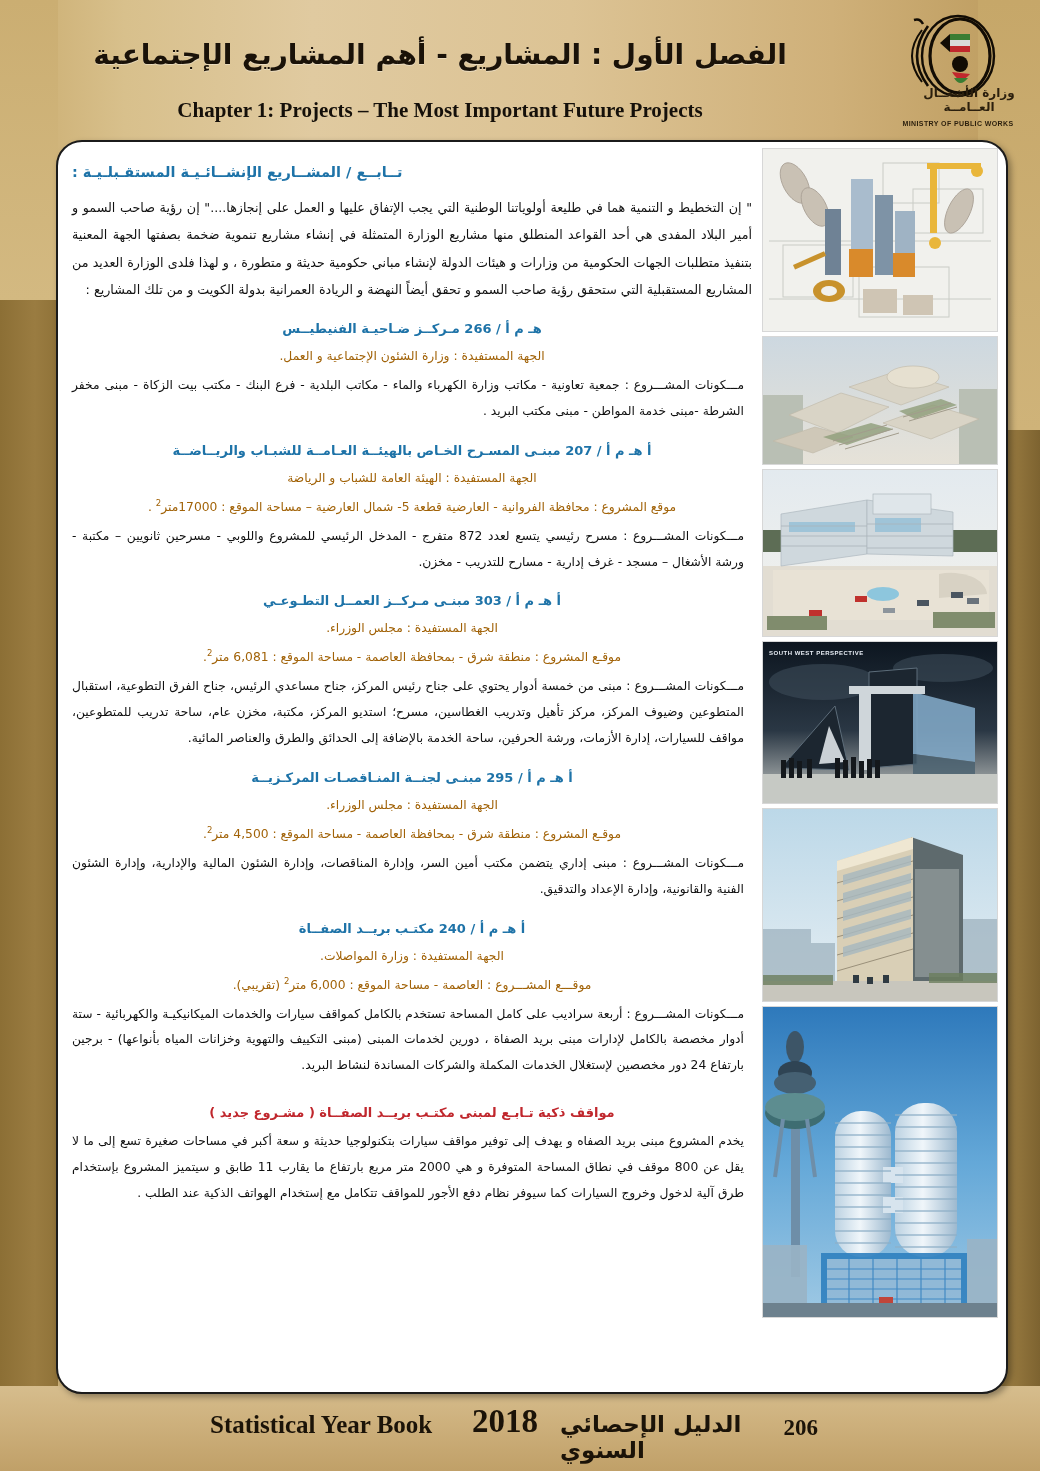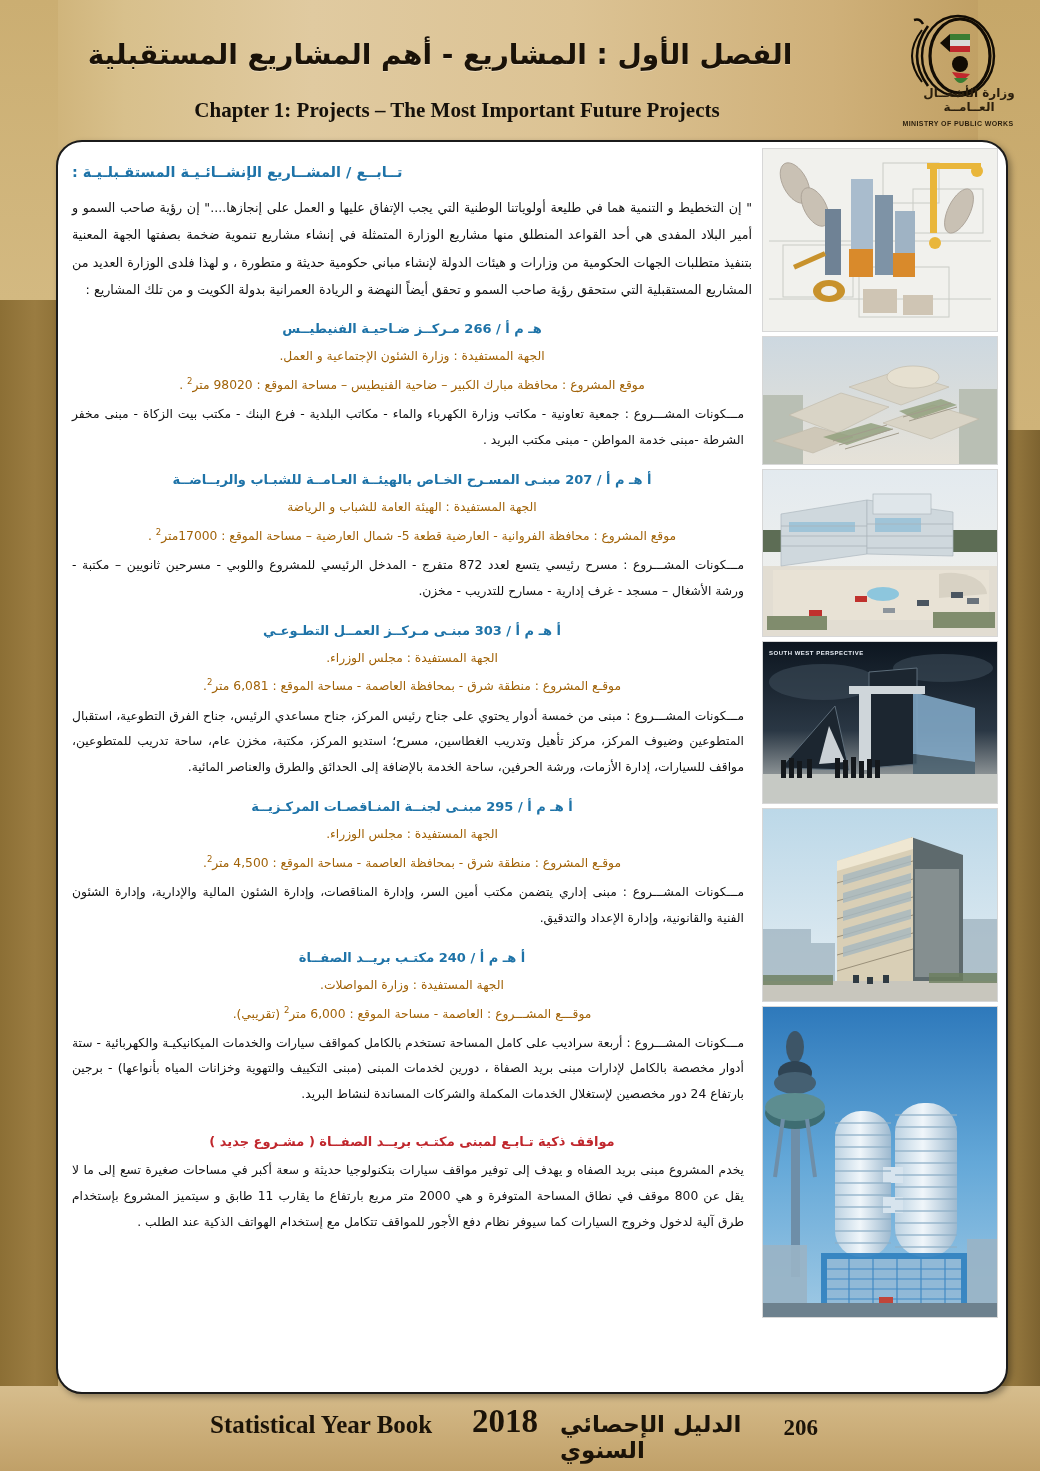--- a/index.html
+++ b/index.html
@@ -51,21 +51,20 @@
     font-size:28px;font-weight:bold;letter-spacing:1px;
     color:#1a1208;
     text-shadow:0 1px 0 rgba(255,255,255,.35);
   }
   .hdr-en{
     position:absolute;left:0;top:98px;width:880px;
     text-align:center;
     font-family:"Liberation Serif","DejaVu Serif",serif;
     font-size:21px;font-weight:bold;
     color:#15100a;
-    padding-left:17px;
   }
   
   #logo{position:absolute;right:22px;top:14px;width:120px;height:118px;}
   #logo .logo-ar{
     position:absolute;left:11px;bottom:18px;width:120px;text-align:center;
     direction:rtl;font-size:12px;font-weight:bold;color:#2b1f0d;letter-spacing:.5px;
   }
   #logo .logo-en{
     position:absolute;left:0;bottom:5px;width:120px;text-align:center;
     font-size:7px;font-weight:bold;color:#2b1f0d;letter-spacing:.4px;
@@ -162,21 +161,21 @@
 
 <div id="page">
   <div class="band-left-top"></div>
   <div class="band-left-dark"></div>
   <div class="band-right-top"></div>
   <div class="band-right-dark"></div>
   <div class="band-bottom"></div>
 </div>
 
 <div id="header">
-  <div class="hdr-ar">الفصل الأول : المشاريع - أهم المشاريع المستقبلية</div>
+  <div class="hdr-ar">الفصل الأول : المشاريع - أهم المشاريع الإجتماعية</div>
   <div class="hdr-en">Chapter 1: Projects – The Most Important Future Projects</div>
 
   <div id="logo">
     <svg width="120" height="84" viewBox="0 0 120 84">
       <g fill="none" stroke="#120c04" stroke-width="3.2">
         <ellipse cx="62" cy="42" rx="30" ry="37"></ellipse>
         <ellipse cx="60" cy="42" rx="36" ry="40" stroke-width="2.4"></ellipse>
         <path d="M30 12 Q8 42 30 72" stroke-width="2.6"></path>
         <path d="M24 16 Q4 42 24 68" stroke-width="2"></path>
       </g>
@@ -471,21 +470,20 @@
 
     <div id="textcol">
 
       <div class="sec-title">تــابــع / المشــاريع الإنشــائـيـة المستقـبلـيـة :</div>
 
       <p class="intro-quote">" إن التخطيط و التنمية هما في طليعة أولوياتنا الوطنية التي يجب الإتفاق عليها و العمل على إنجازها...." إن رؤية صاحب السمو و أمير البلاد المفدى هي أحد القواعد المنطلق منها مشاريع الوزارة المتمثلة في إنشاء مشاريع تنموية ضخمة بصفتها الجهة المعنية بتنفيذ متطلبات الجهات الحكومية من وزارات و هيئات الدولة لإنشاء مباني حكومية حديثة و متطورة ، و لهذا فلدى الوزارة العديد من المشاريع المستقبلية التي ستحقق رؤية صاحب السمو و تحقق أيضاً النهضة و الريادة العمرانية بدولة الكويت و من تلك المشاريع :</p>
 
       <div class="proj">
         <div class="proj-head">هـ م أ /  266 مـركــز ضـاحيـة الفنيطيــس</div>
         <div class="proj-line">الجهة المستفيدة : وزارة الشئون الإجتماعية و العمل.</div>
-        <div class="proj-line"><span>موقع المشروع : محافظة مبارك الكبير – ضاحية الفنيطيس – مساحة الموقع : 98020 متر</span><sup>2</sup><span> .</span></div>
         <p class="proj-para">مـــكونات المشـــروع : جمعية تعاونية - مكاتب وزارة الكهرباء والماء - مكاتب البلدية - فرع البنك  - مكتب بيت الزكاة  - مبنى مخفر الشرطة -مبنى خدمة المواطن - مبنى مكتب البريد .</p>
       </div>
 
       <div class="proj">
         <div class="proj-head">أ هـ م أ /  207 مبنـى المسـرح الخـاص بالهيئــة العـامــة للشبـاب والريــاضــة</div>
         <div class="proj-line">الجهة المستفيدة : الهيئة العامة للشباب و الرياضة</div>
         <div class="proj-line"><span>موقع المشروع : محافظة الفروانية - العارضية قطعة 5- شمال العارضية – مساحة الموقع : 17000متر</span><sup>2</sup><span> .</span></div>
         <p class="proj-para">مـــكونات المشـــروع : مسرح رئيسي يتسع لعدد 872 متفرج - المدخل الرئيسي للمشروع واللوبي - مسرحين ثانويين – مكتبة - ورشة الأشغال – مسجد - غرف إدارية - مسارح للتدريب - مخزن.</p>
       </div>
 

